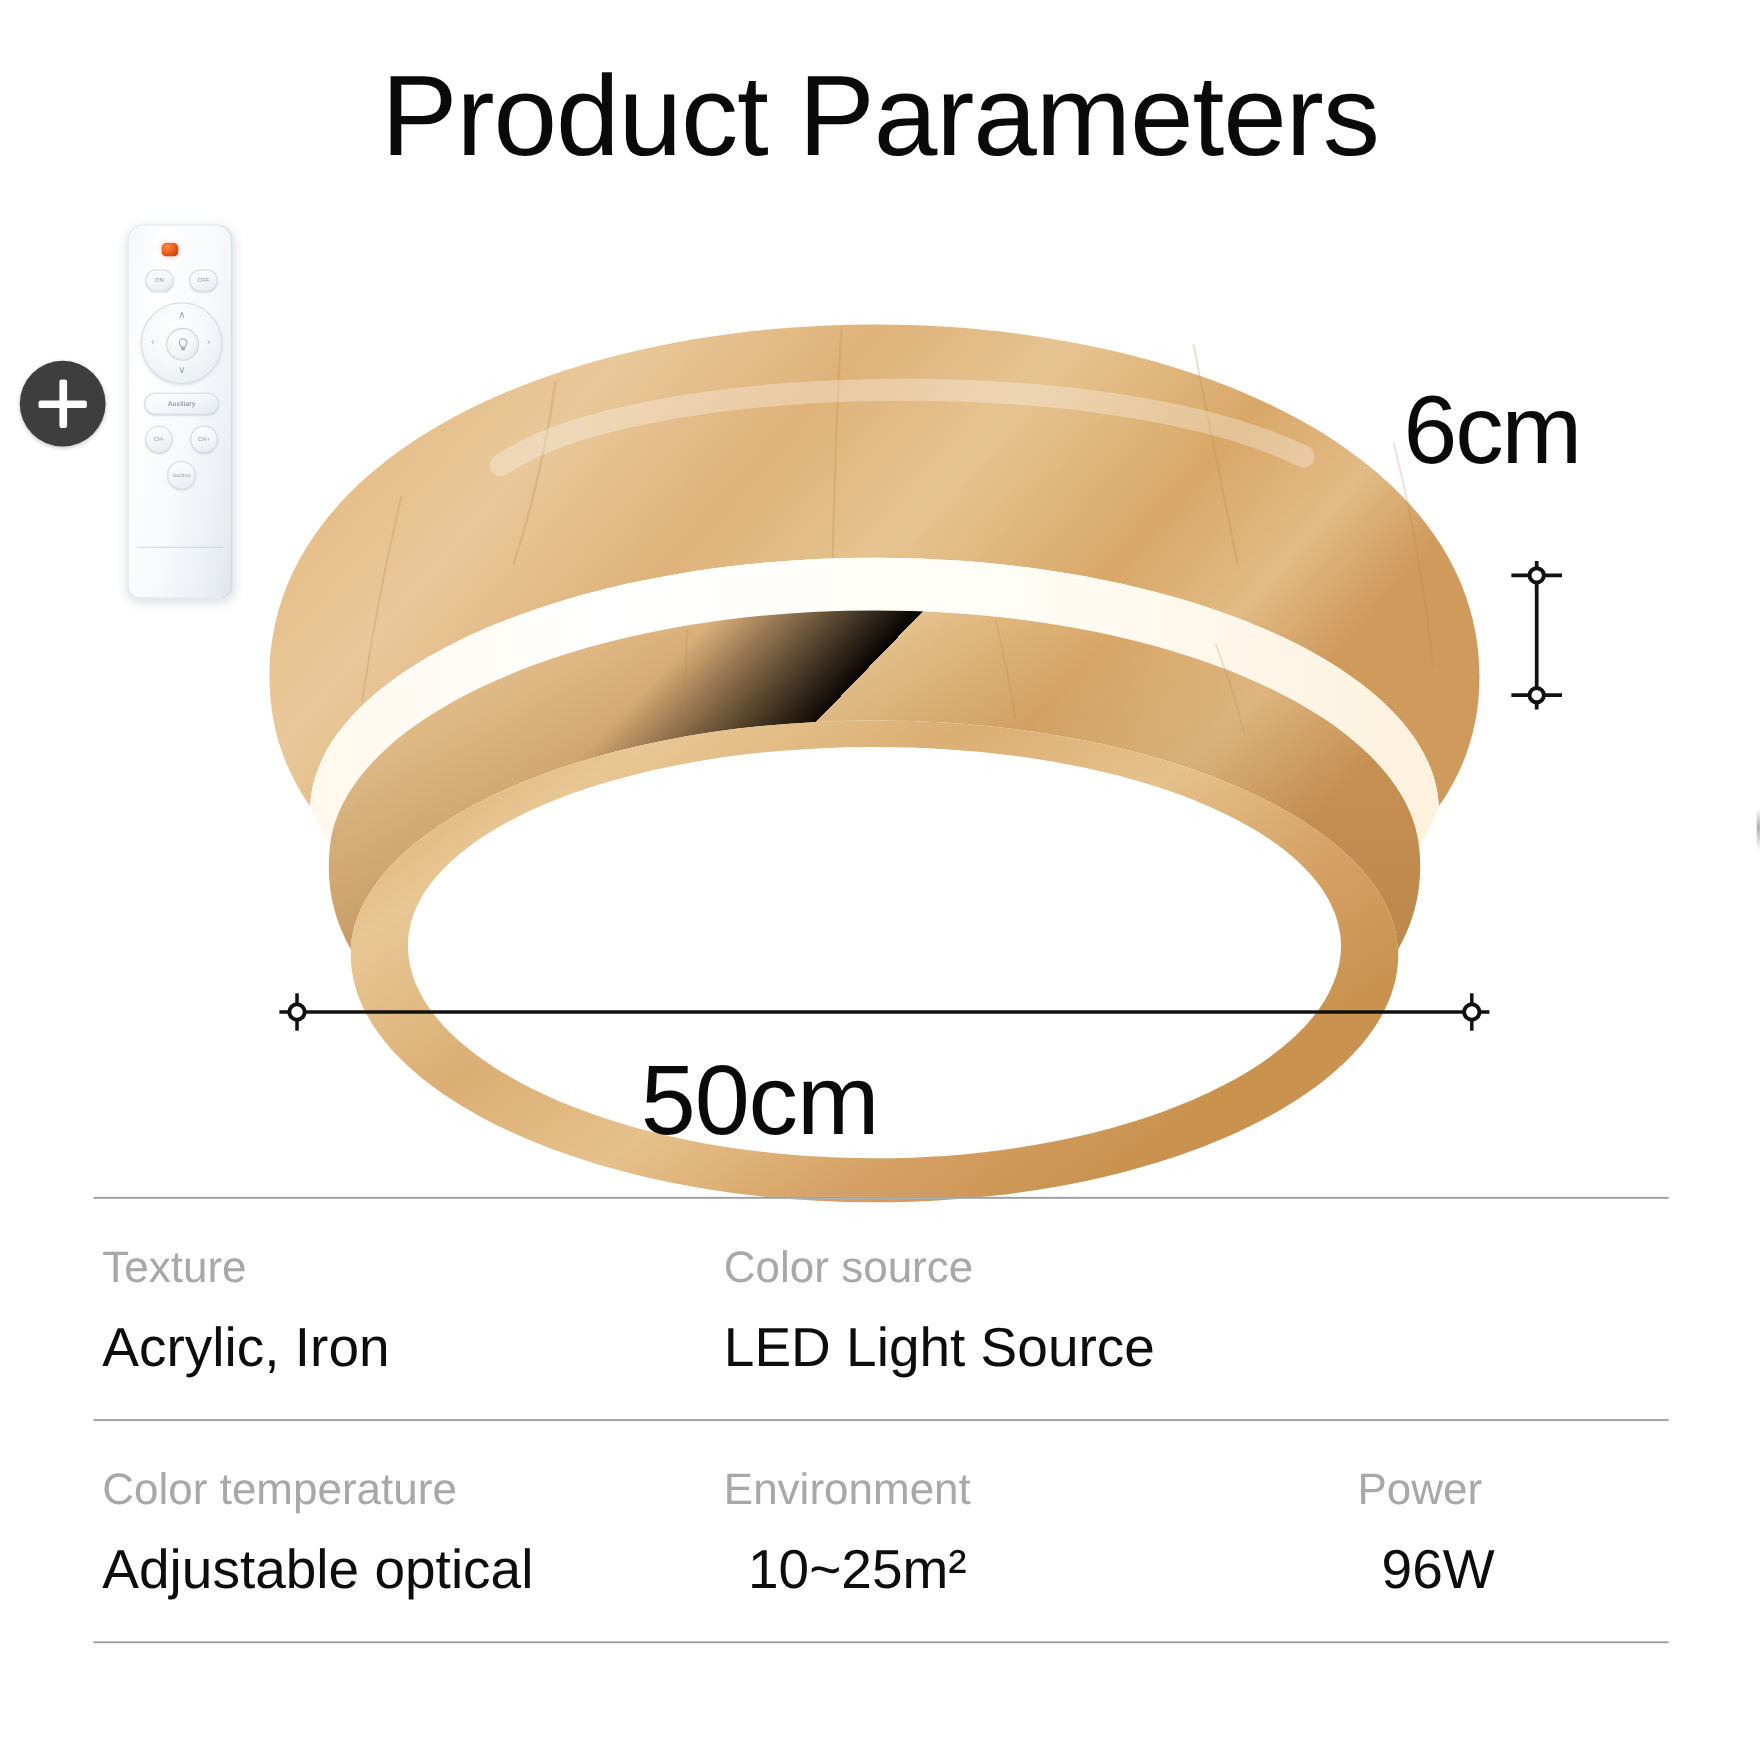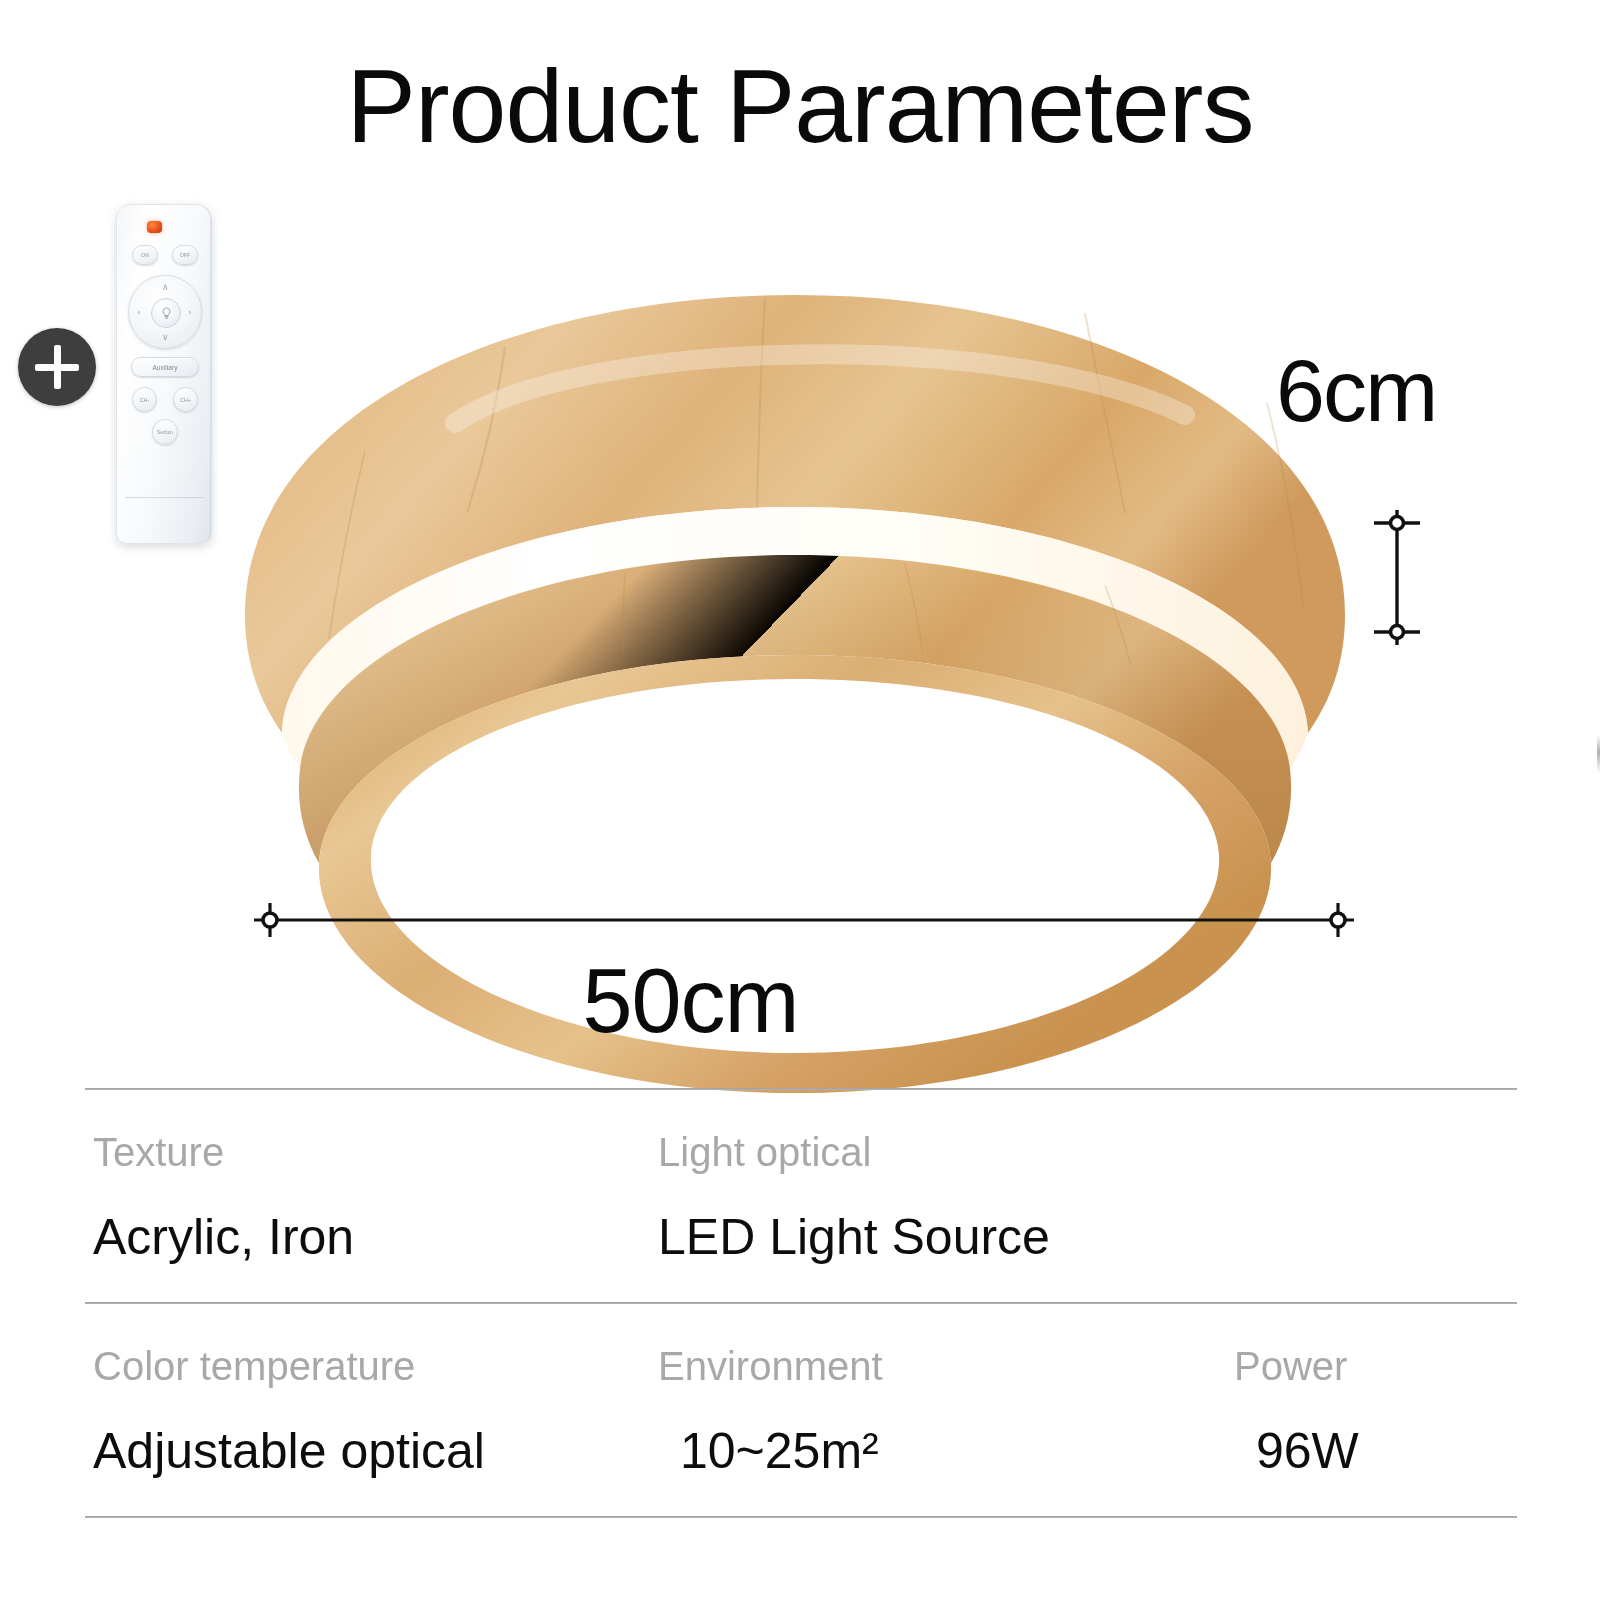--- a/index.html
+++ b/index.html
@@ -227,21 +227,21 @@
     color: #a8a8a8;
     line-height: 1.0;
     white-space: nowrap;
   }
   .spec-value {
     font-family: "Liberation Sans", sans-serif;
     font-size: 50px;
     font-weight: 400;
     color: #0d0d0d;
     line-height: 1.0;
-    margin-top: 40px;
+    margin-top: 28px;
     white-space: nowrap;
   }
   .row-2 .spec-cell.col-2 .spec-value,
   .row-2 .spec-cell.col-3 .spec-value { padding-left: 22px; }
   .row-1 .spec-cell.col-2 .spec-value { padding-left: 0px; }
   .row-2 .spec-cell.col-2 .spec-label { padding-left: 0px; }
 </style>
 </head>
 <body>
 
@@ -407,21 +407,21 @@
 
 <div id="spec-table">
   <div class="spec-divider"></div>
 
   <div class="spec-row row-1">
     <div class="spec-cell col-1">
       <div class="spec-label">Texture</div>
       <div class="spec-value">Acrylic, Iron</div>
     </div>
     <div class="spec-cell col-2">
-      <div class="spec-label">Light optical</div>
+      <div class="spec-label">Color source</div>
       <div class="spec-value">LED Light Source</div>
     </div>
   </div>
 
   <div class="spec-divider"></div>
 
   <div class="spec-row row-2">
     <div class="spec-cell col-1">
       <div class="spec-label">Color temperature</div>
       <div class="spec-value">Adjustable optical</div>

